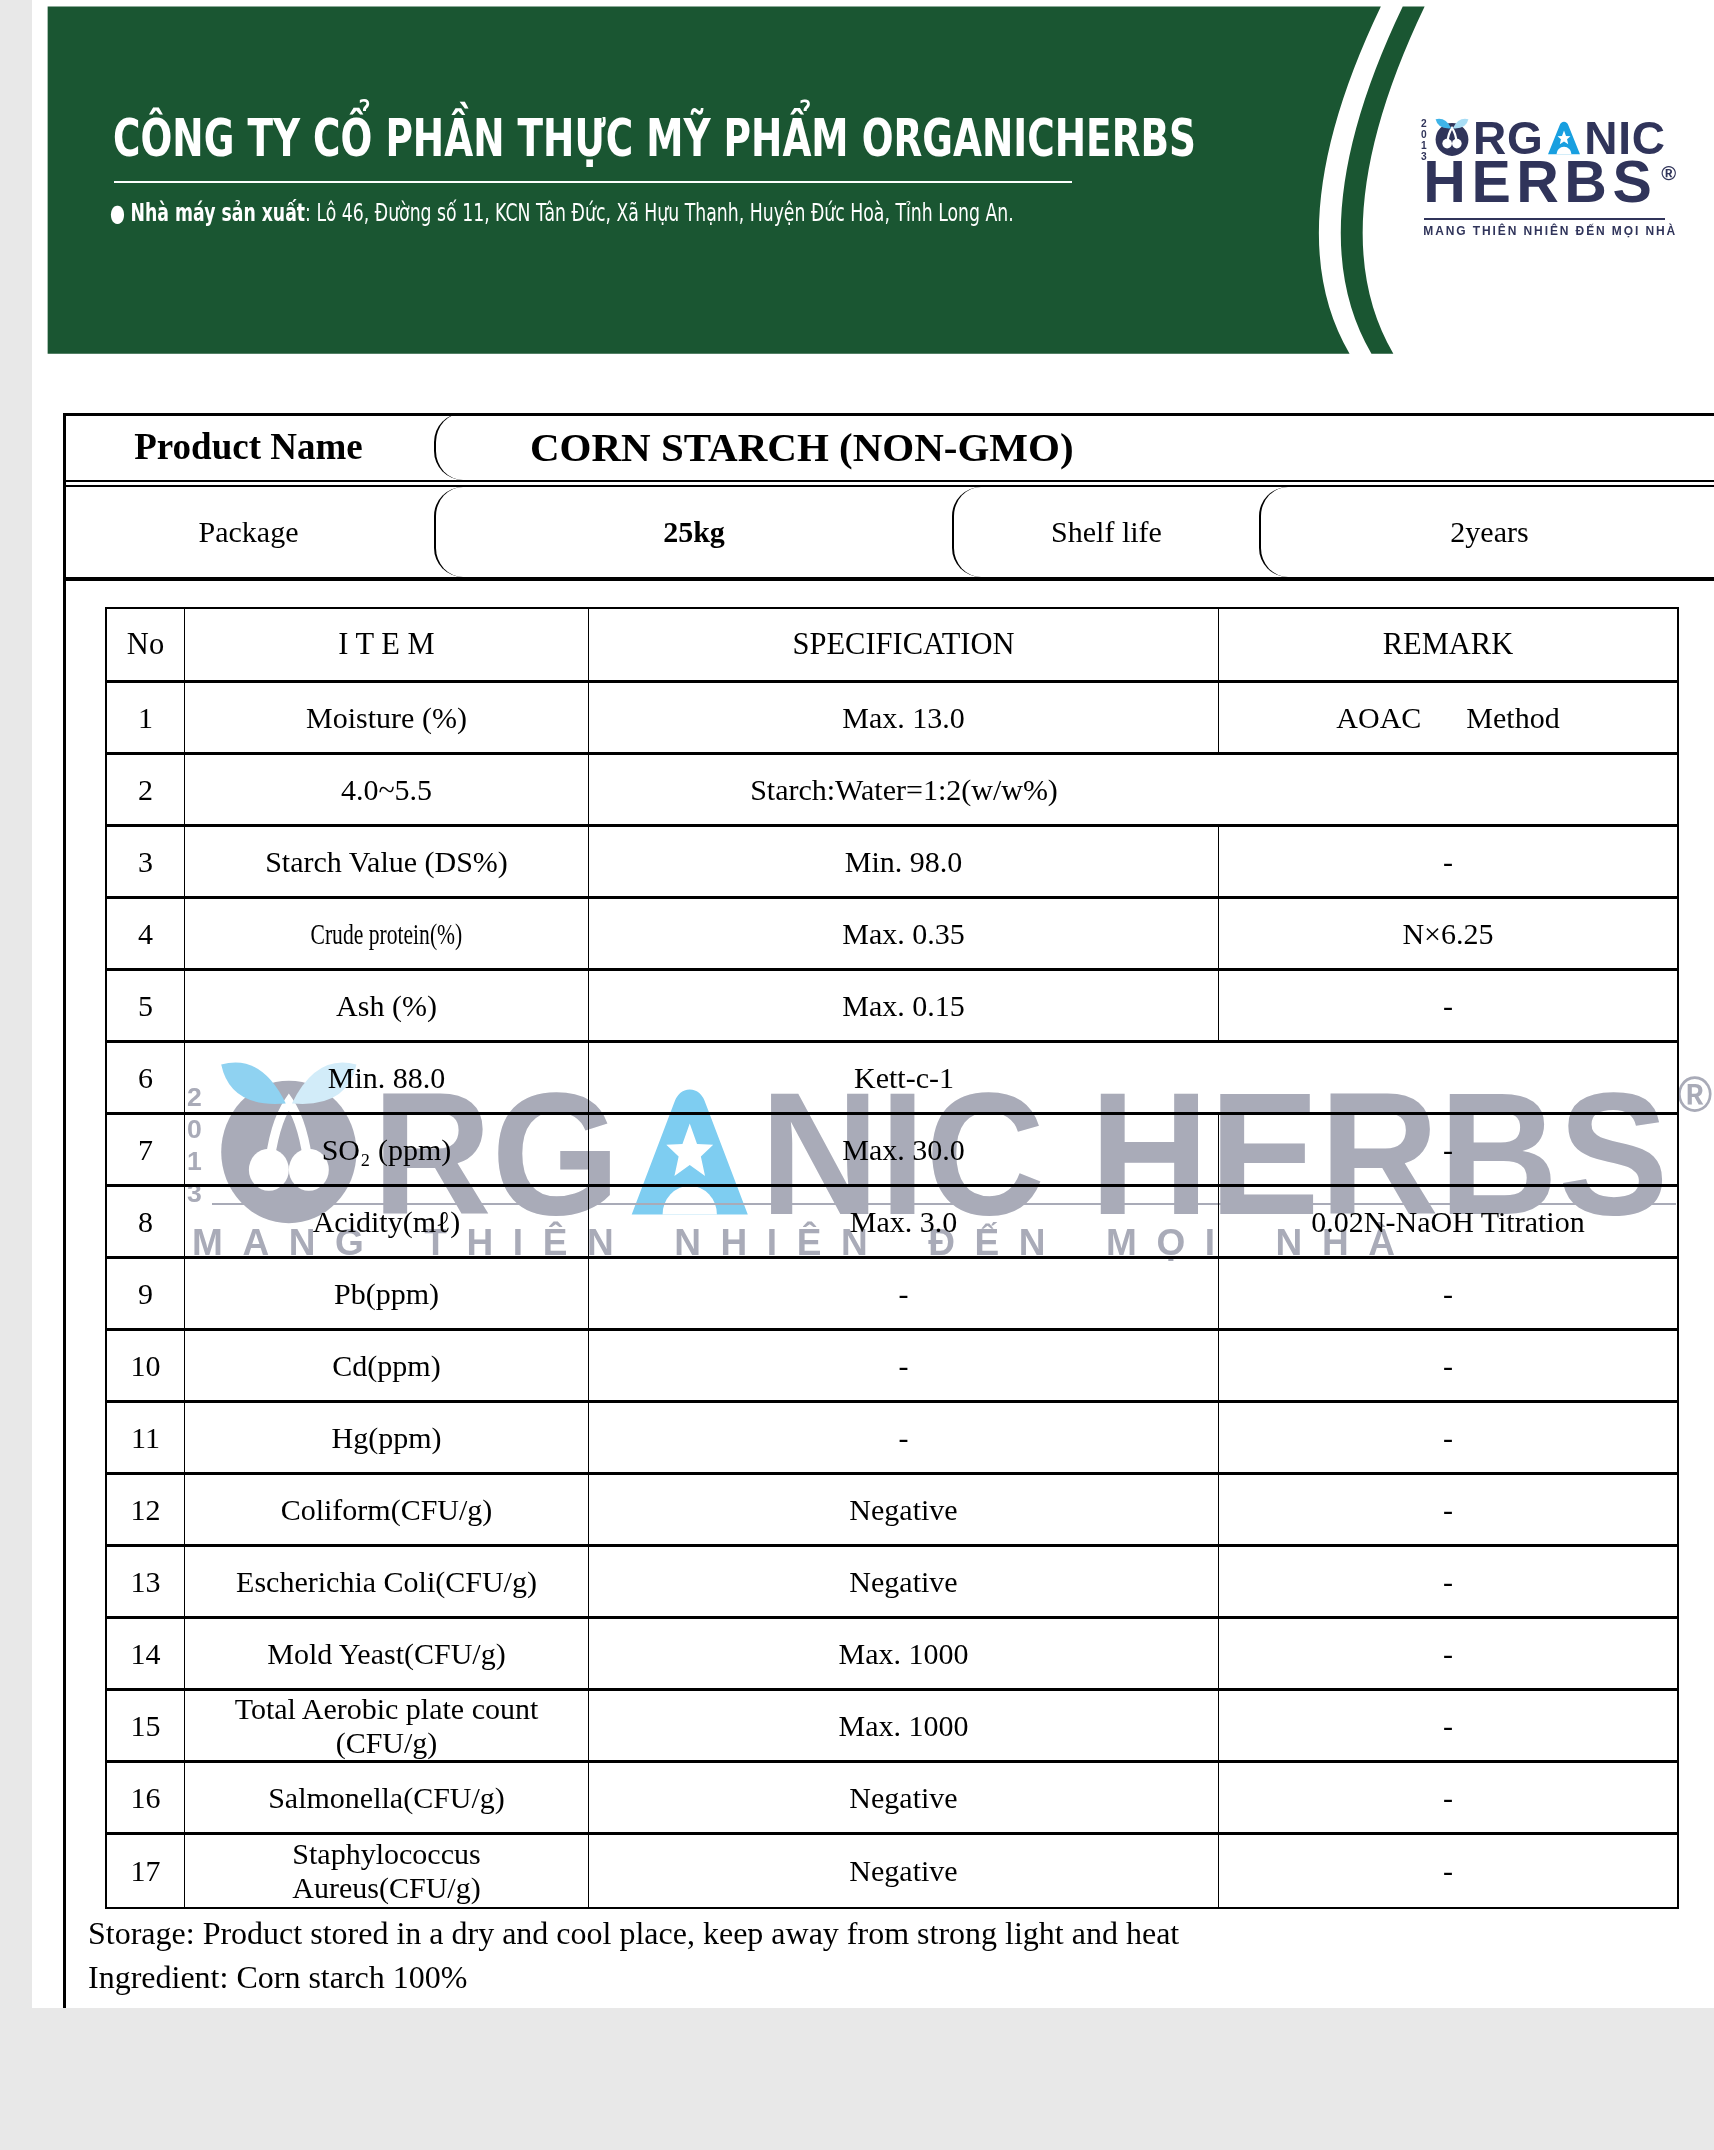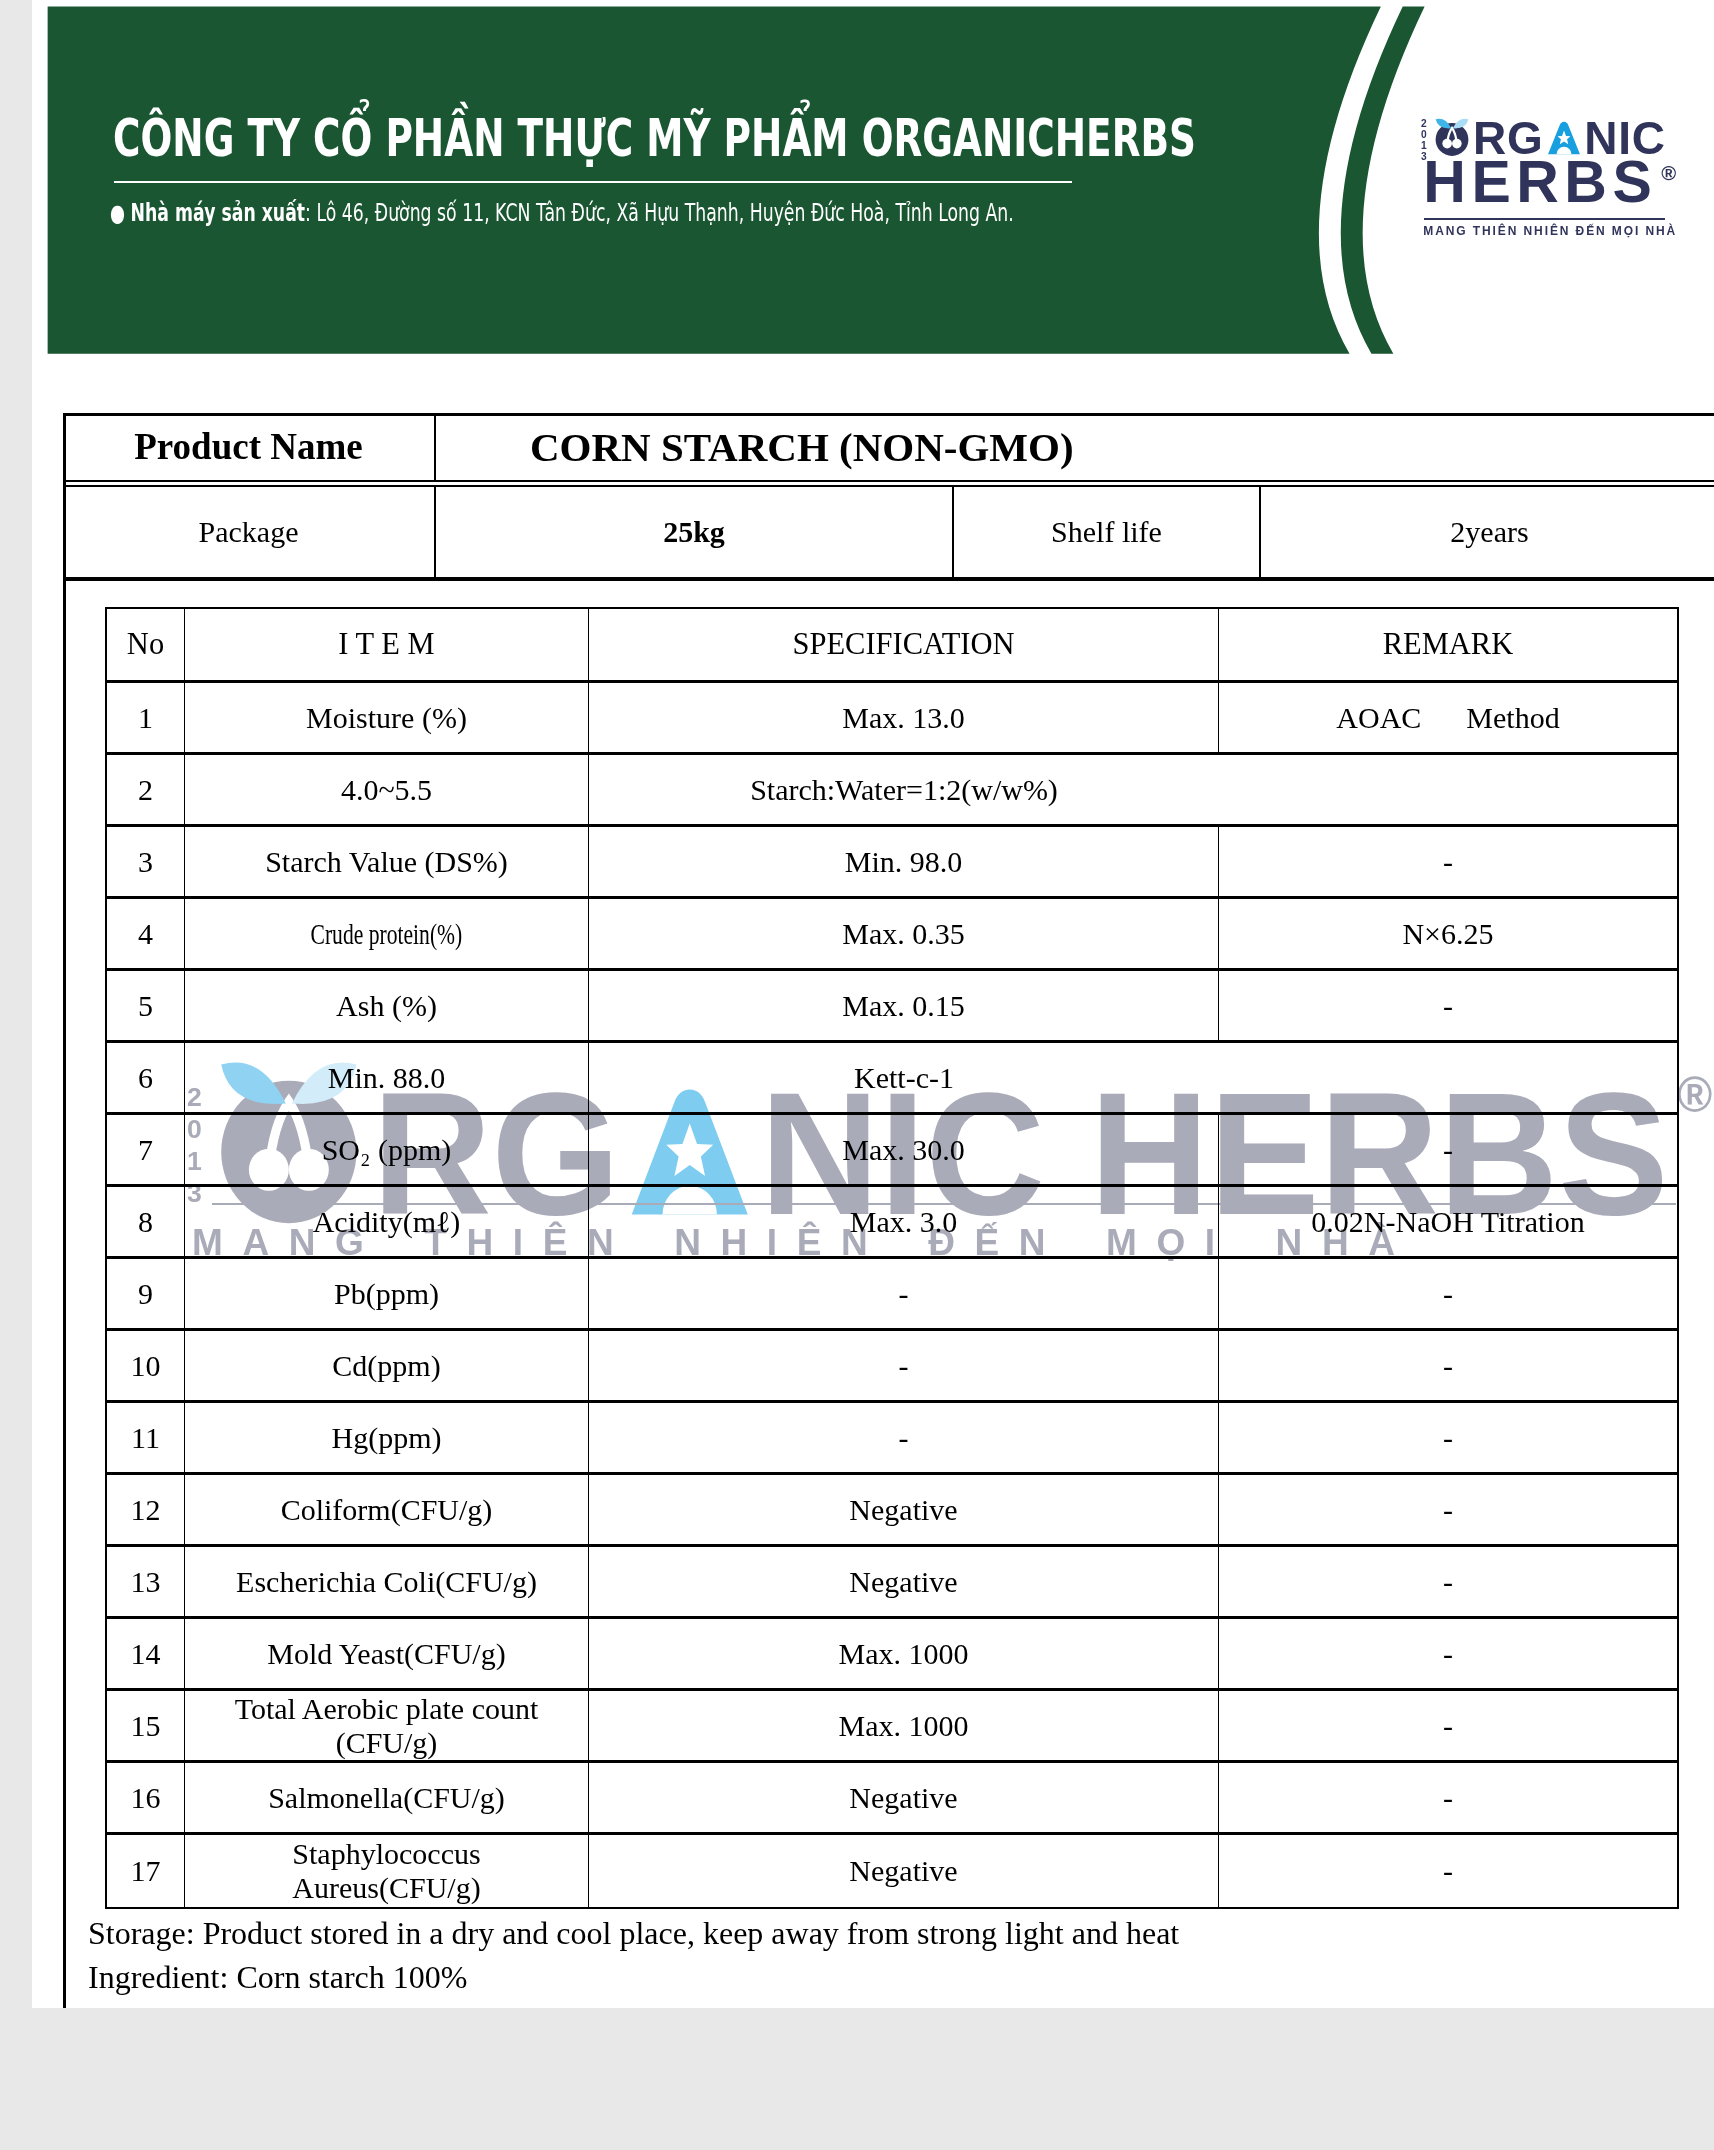--- a/index.html
+++ b/index.html
@@ -50,21 +50,21 @@
       font-size:37px;letter-spacing:19.6px;word-spacing:11px;}
 
   
   .frame{position:absolute;left:31px;top:413px;width:1655px;height:1708px;z-index:2;
       border:3.1px solid #000;border-bottom-width:7px;box-sizing:border-box;background:transparent;}
   .ptable{position:absolute;left:31px;top:413px;width:1655px;z-index:2;box-sizing:border-box;}
   .prow1{display:grid;grid-template-columns:371px 1fr;height:74px;
       border-bottom:7.8px double #000;box-sizing:border-box;}
   .prow2{display:grid;grid-template-columns:371px 518px 307px 1fr;height:94px;
       border-bottom:4.7px solid #000;box-sizing:border-box;}
-  .pcell{display:flex;align-items:center;justify-content:center;box-sizing:border-box;}
+  .pcell{display:flex;align-items:center;justify-content:center;box-sizing:border-box;border-radius:29px;}
   .pcell.vline{border-left:2.3px solid #000;}
   .plabel{font-weight:bold;font-size:37px;}
   .pname{font-weight:bold;font-size:41px;justify-content:flex-start;padding-left:94px;}
   .ptext{font-size:30px;}
   .pbold{font-weight:bold;font-size:30px;}
 
   
   .stable{position:absolute;left:73px;top:607px;width:1574px;z-index:2;
       border:2.3px solid #000;box-sizing:border-box;background:transparent;}
   .srow{display:grid;grid-template-columns:78px 404px 630px 1fr;

